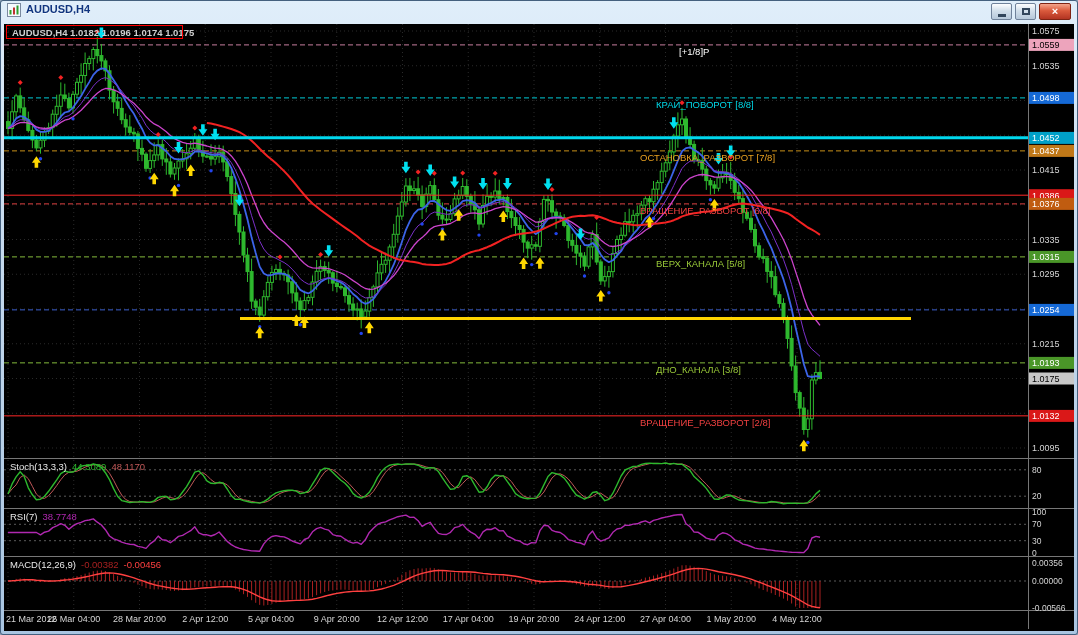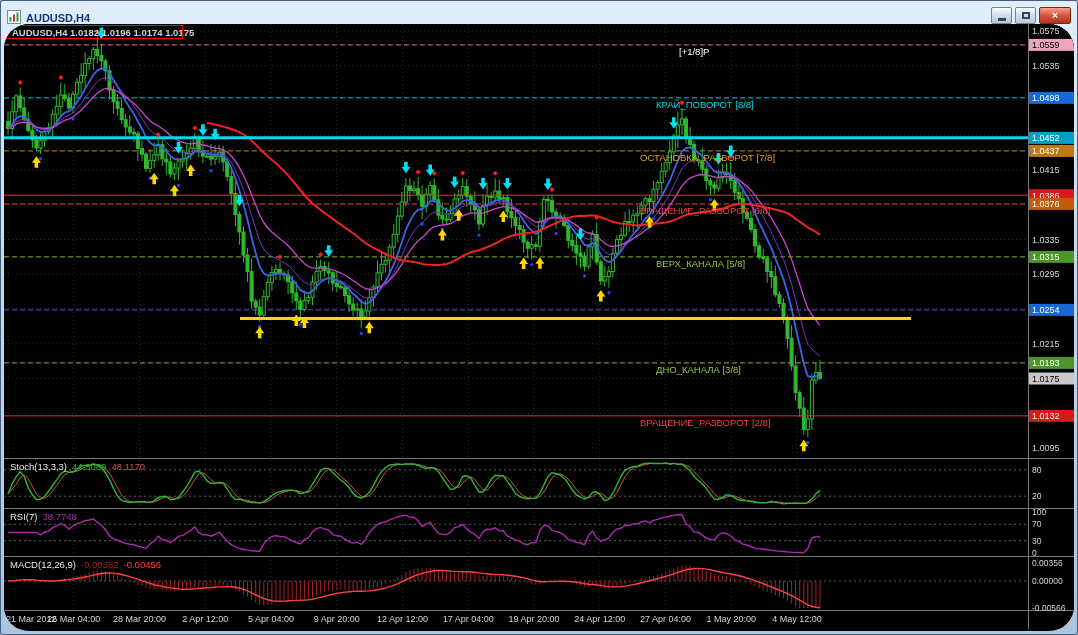--- a/index.html
+++ b/index.html
@@ -1,29 +1,29 @@
 <!DOCTYPE html>
 <html><head>
 <meta charset="utf-8">
 <style>
   html,body{margin:0;padding:0;}
   body{width:1078px;height:635px;overflow:hidden;background:#8fa3b8;font-family:"Liberation Sans",sans-serif;}
   .window{box-sizing:border-box;width:1078px;height:635px;border:1px solid #44607e;border-radius:3px;
           background:linear-gradient(180deg,#e0eefa 0%,#c6daee 40%,#a9c5e1 100%);padding:2px 3px 3px;position:relative;}
-  .titlebar{height:21px;display:flex;align-items:flex-end;padding:0 3px;}
+  .titlebar{height:21px;display:flex;align-items:flex-start;padding:0 3px;}
   .app-icon{width:14px;height:14px;display:inline-block;}
   .title{font-size:11px;font-weight:bold;color:#10357f;margin-left:5px;text-shadow:0 1px 0 rgba(255,255,255,.6);}
   .win-buttons{margin-left:auto;display:flex;align-items:center;}
   .btn{width:19px;height:15px;border:1px solid #70829a;border-radius:2px;margin-left:3px;
        background:linear-gradient(#fdfeff,#d2dfeb 45%,#b6c8da);display:flex;align-items:center;justify-content:center;cursor:default;}
   .btn.close{width:30px;background:linear-gradient(#f4a58c,#da5a3c 45%,#b23422);border-color:#7e2414;
              color:#fff;font-weight:bold;font-size:11px;line-height:1;}
   .minbar{width:8px;height:3px;background:#32465c;margin-top:7px;}
   .restbox{width:8px;height:7px;border:2px solid #32465c;box-sizing:border-box;}
-  .chart-root{width:1070px;height:607px;background:#000;position:relative;overflow:hidden;border-radius:25px;}
+  .chart-root{width:1070px;height:607px;background:#000;position:relative;overflow:hidden;}
   svg text{user-select:none;}
 </style>
 </head>
 <body>
 
 <div class="window">
   <div class="titlebar">
     <span class="app-icon">
       <svg width="14" height="14" viewBox="0 0 14 14">
         <rect x="0.5" y="0.5" width="13" height="13" fill="#f6fafe" stroke="#7a8aa0"></rect>

